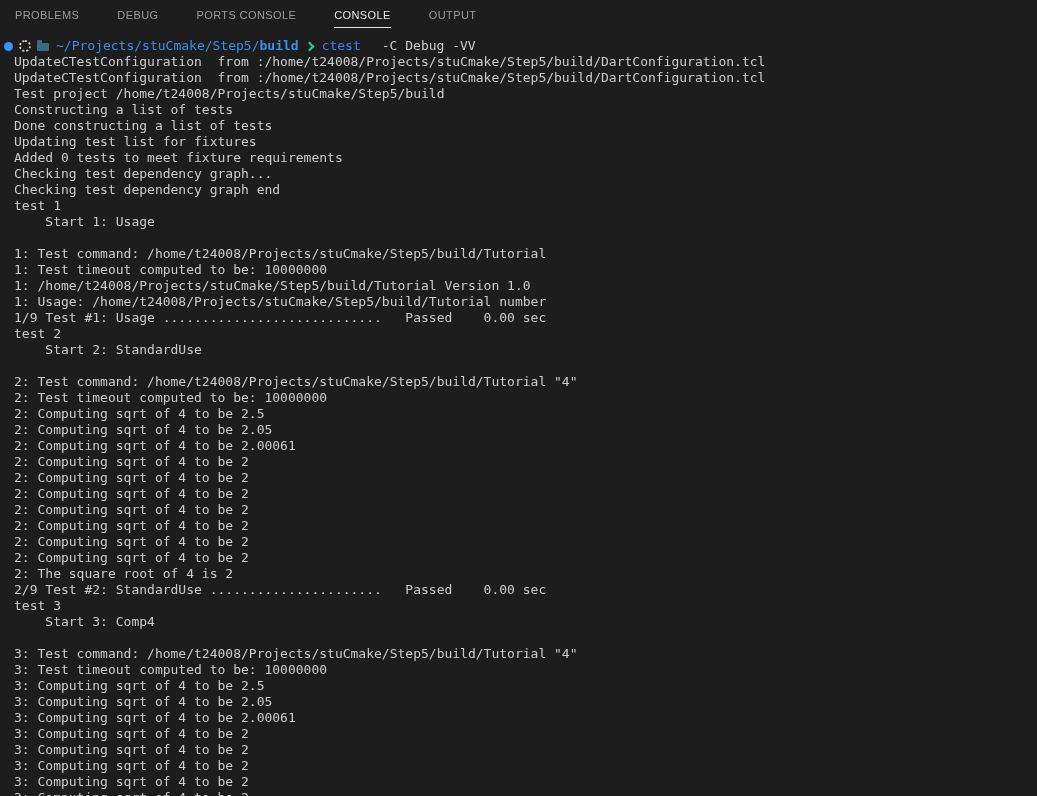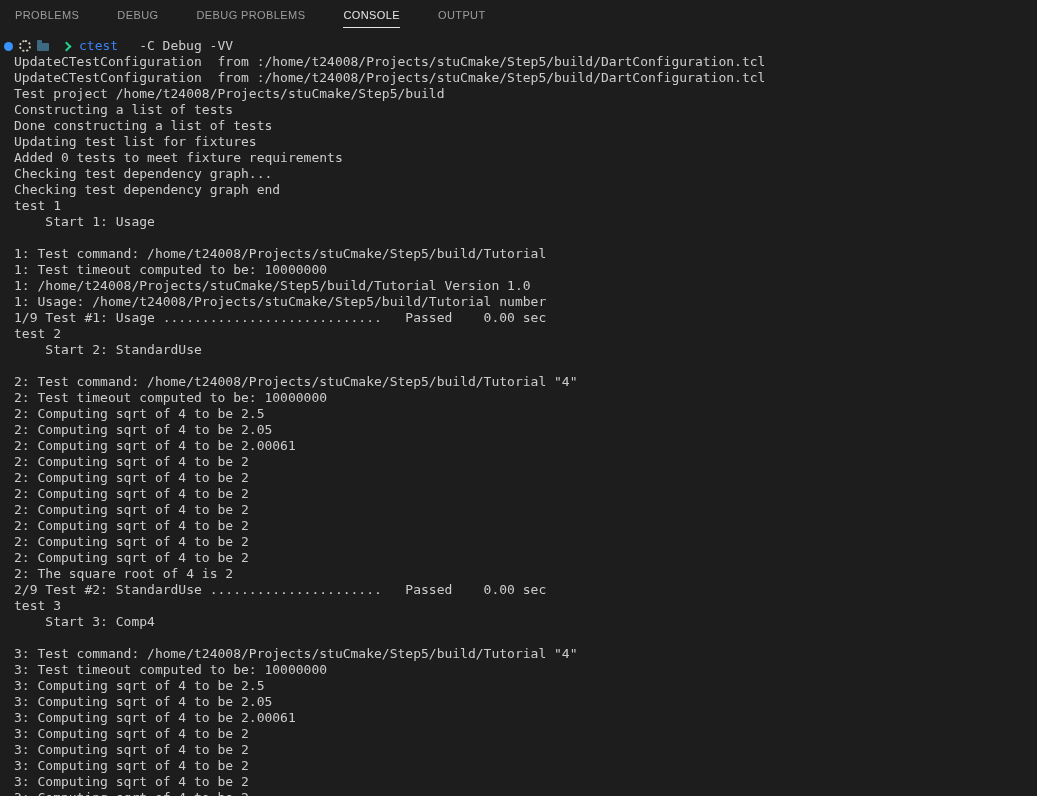--- a/index.html
+++ b/index.html
@@ -106,30 +106,31 @@
     line-height: 16px;
     color: #cccccc;
   }
 </style>
 </head>
 <body>
 
 <div class="tabbar">
   <div class="tab">PROBLEMS</div>
   <div class="tab">DEBUG</div>
-  <div class="tab">DEBUG PROBLEMS</div>
+  <div class="tab">PORTS CONSOLE</div>
   <div class="tab active">CONSOLE</div>
   <div class="tab">OUTPUT</div>
 </div>
 
 <div class="terminal">
   <div class="prompt-line">
     <span class="deco-circle"></span>
     <span class="gear"></span>
     <span class="folder-icon"></span>
+    <span class="p-path"><span>~/Projects/stuCmake/Step5/</span><span class="p-bold">build</span></span>
     <span class="chev"></span>
     <span class="p-cmd">ctest</span>
     <span class="p-args">-C Debug -VV</span>
   </div>
   <pre class="output">UpdateCTestConfiguration  from :/home/t24008/Projects/stuCmake/Step5/build/DartConfiguration.tcl
 UpdateCTestConfiguration  from :/home/t24008/Projects/stuCmake/Step5/build/DartConfiguration.tcl
 Test project /home/t24008/Projects/stuCmake/Step5/build
 Constructing a list of tests
 Done constructing a list of tests
 Updating test list for fixtures

